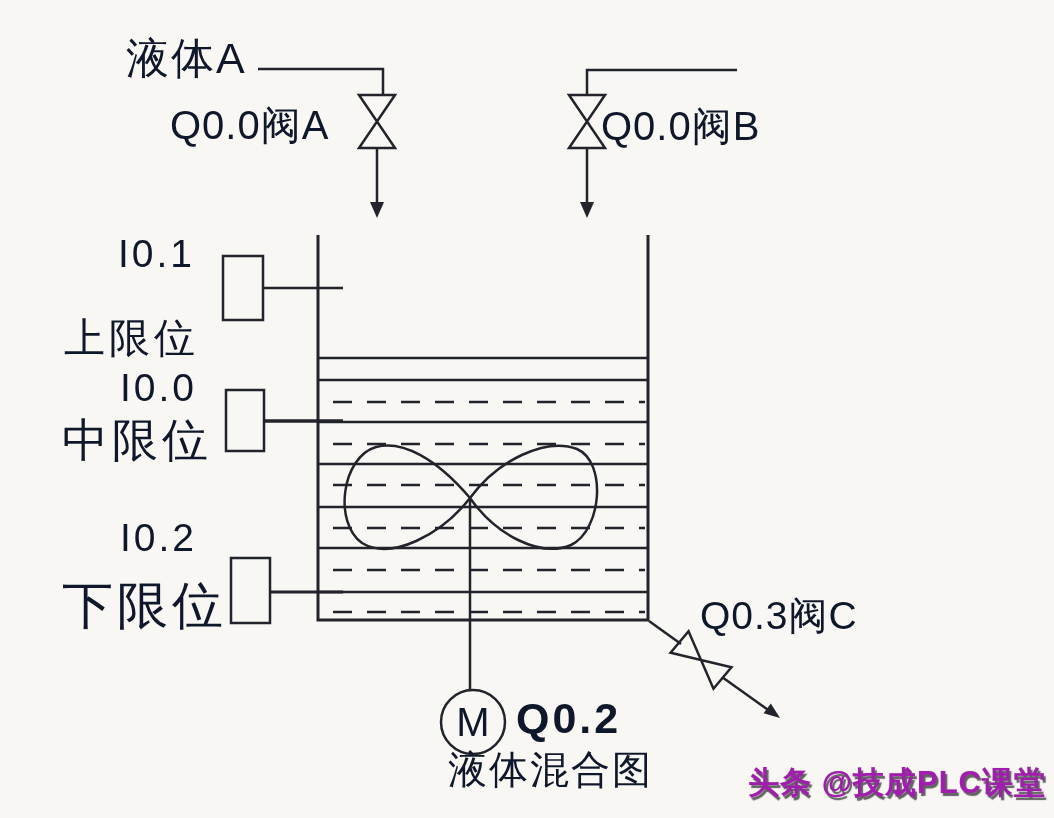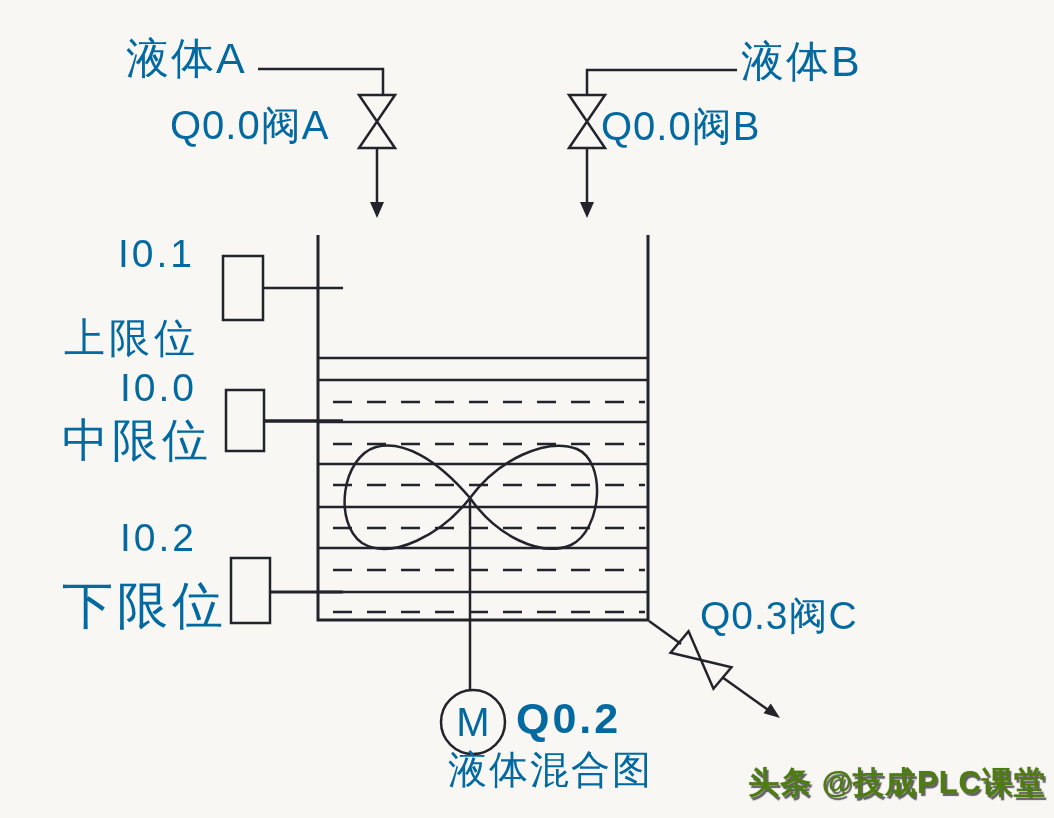--- a/index.html
+++ b/index.html
@@ -10,21 +10,21 @@
     background: #f8f7f4;
     overflow: hidden;
     font-family: "Liberation Sans", sans-serif;
   }
   svg.diagram {
     position: absolute;
     left: 0; top: 0;
   }
   .lbl {
     position: absolute;
-    color: #0369a1;
+    color: #0f172a;
     white-space: nowrap;
     line-height: 1.05;
     font-family: "Liberation Sans", sans-serif;
   }
   .lbl-liquid-a { left: 126px; top: 36px;  font-size: 43px; letter-spacing: 2px; }
   .lbl-valve-a  { left: 170px; top: 104px; font-size: 40px; letter-spacing: 1px; }
   .lbl-liquid-b { left: 741px; top: 39px;  font-size: 43px; letter-spacing: 2px; }
   .lbl-valve-b  { left: 601px; top: 105px; font-size: 40px; letter-spacing: 1px; text-align: right; }
   .lbl-s1-addr  { left: 118px; top: 226px; font-size: 39px; letter-spacing: 3px; margin-top: 8px; }
   .lbl-s1-name  { left: 64px;  top: 277px; font-size: 41px; letter-spacing: 4px; margin-top: 40px; }
@@ -39,21 +39,21 @@
     font-size: 40px;
   }
   .lbl-q02     { left: 516px; top: 696px; font-size: 43px; letter-spacing: 3px; font-weight: bold; }
   .lbl-caption { left: 448px; top: 750px; font-size: 39px; letter-spacing: 2px; }
   .lbl-q03     { left: 700px; top: 596px; font-size: 39px; letter-spacing: 1px; }
   .watermark {
     position: absolute;
     right: 8px; top: 762px;
     font-size: 31px;
     font-weight: 700;
-    color: #4d7c0f;
+    color: #a21caf;
     letter-spacing: 1px;
     text-shadow: 2px 3px 1px rgba(90,90,90,0.95), 0 0 1px rgba(120,120,120,0.6);
     white-space: nowrap;
   }
 </style>
 </head>
 <body>
 
 <div class="canvas">
 
@@ -100,21 +100,20 @@
         <path d="M-28 -14 L-28 14 L28 -14 L28 14 Z"></path>
       </g>
       <line x1="722" y1="677" x2="771" y2="712"></line>
       <polygon fill="#23232b" stroke="none" points="780,718 763.6,713.2 770.8,703.6"></polygon>
     </g>
   </svg>
 
   <div class="lbl lbl-liquid-a">液体A</div>
   <div class="lbl lbl-valve-a">Q0.0阀A</div>
 
-  <div class="lbl lbl-liquid-b">液体B</div>
   <div class="lbl lbl-valve-b">Q0.0阀B</div>
 
   <div class="lbl lbl-s1-addr">I0.1</div>
   <div class="lbl lbl-s1-name">上限位</div>
 
   <div class="lbl lbl-s2-addr">I0.0</div>
   <div class="lbl lbl-s2-name">中限位</div>
 
   <div class="lbl lbl-s3-addr">I0.2</div>
   <div class="lbl lbl-s3-name">下限位</div>

